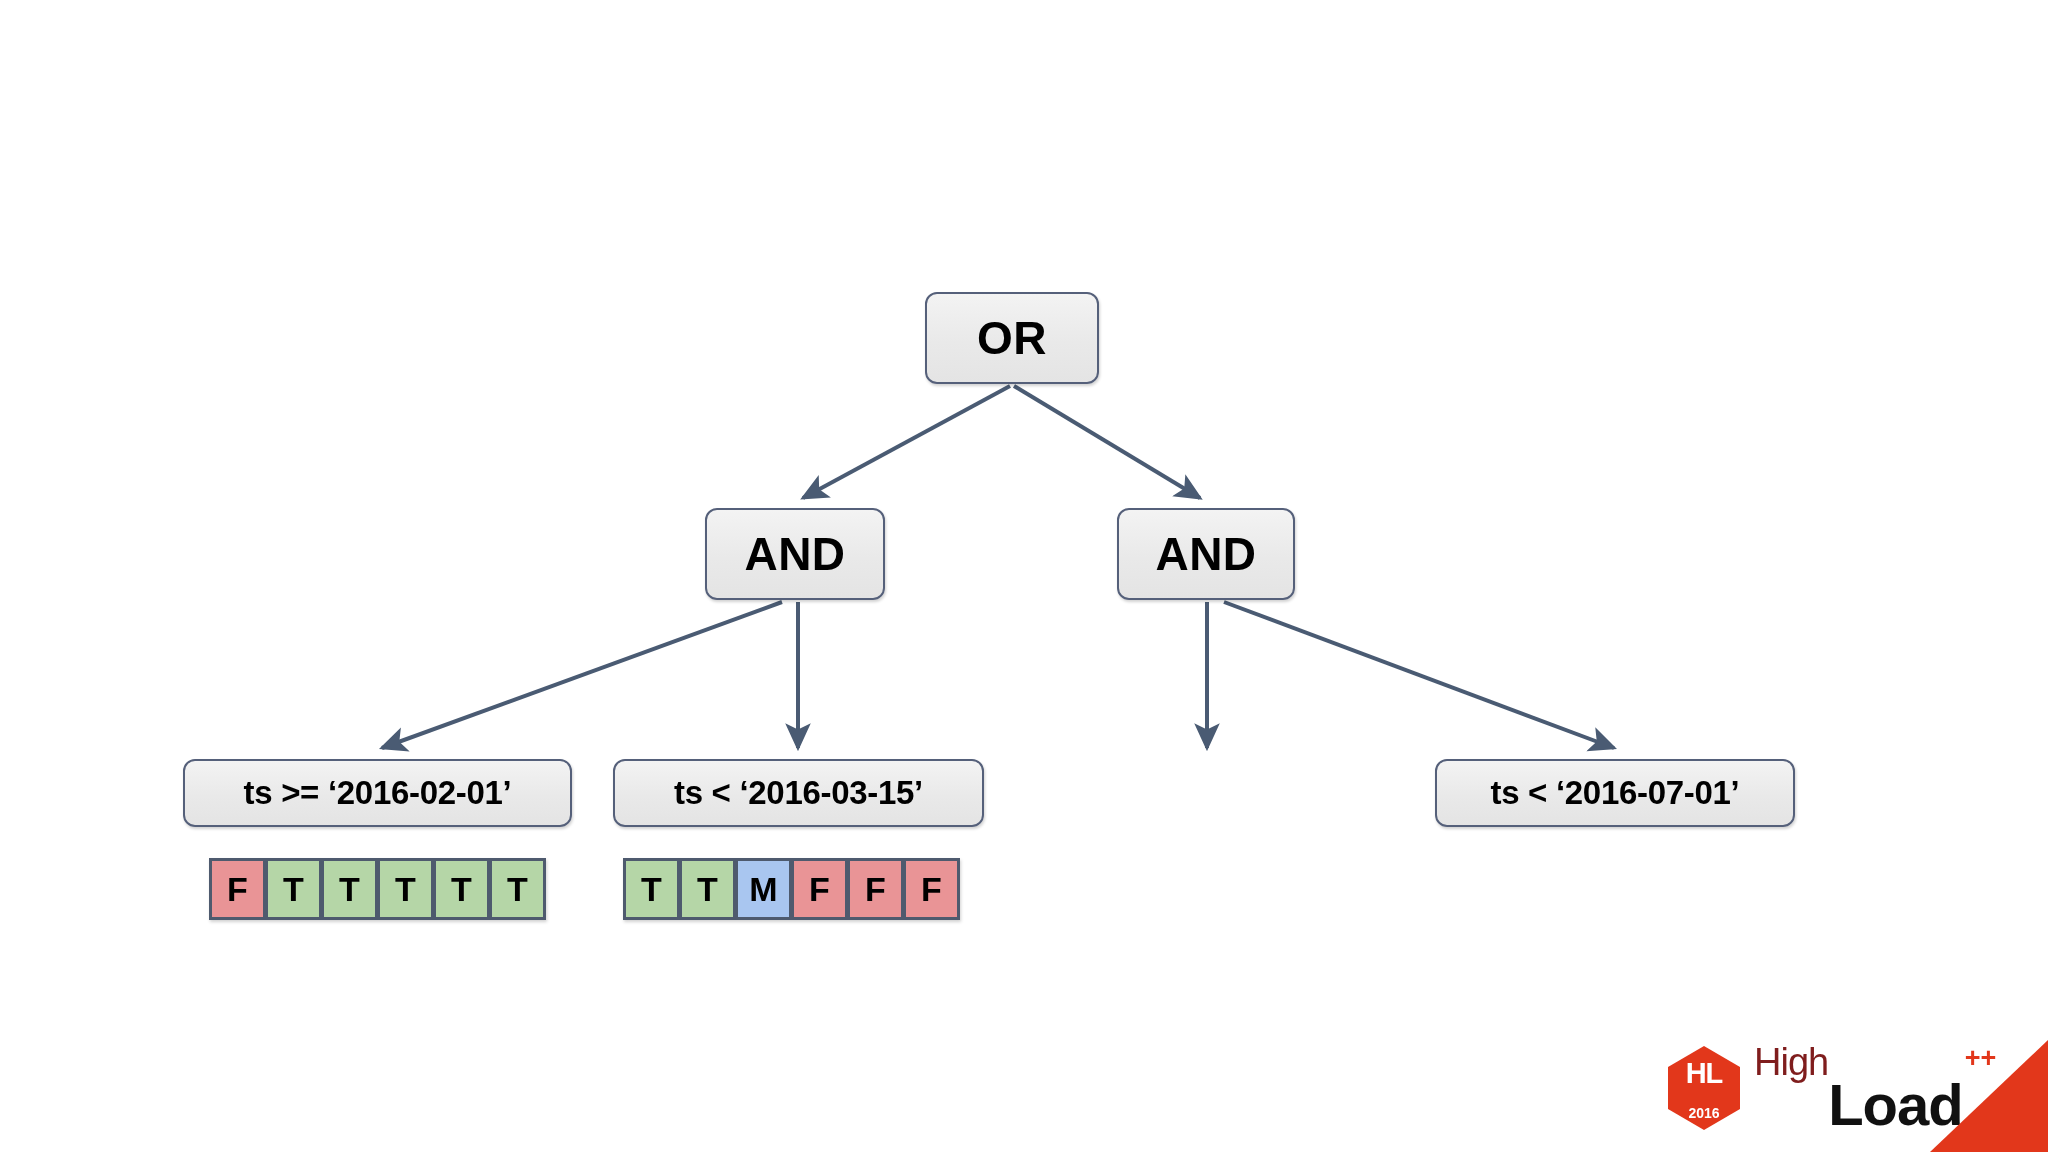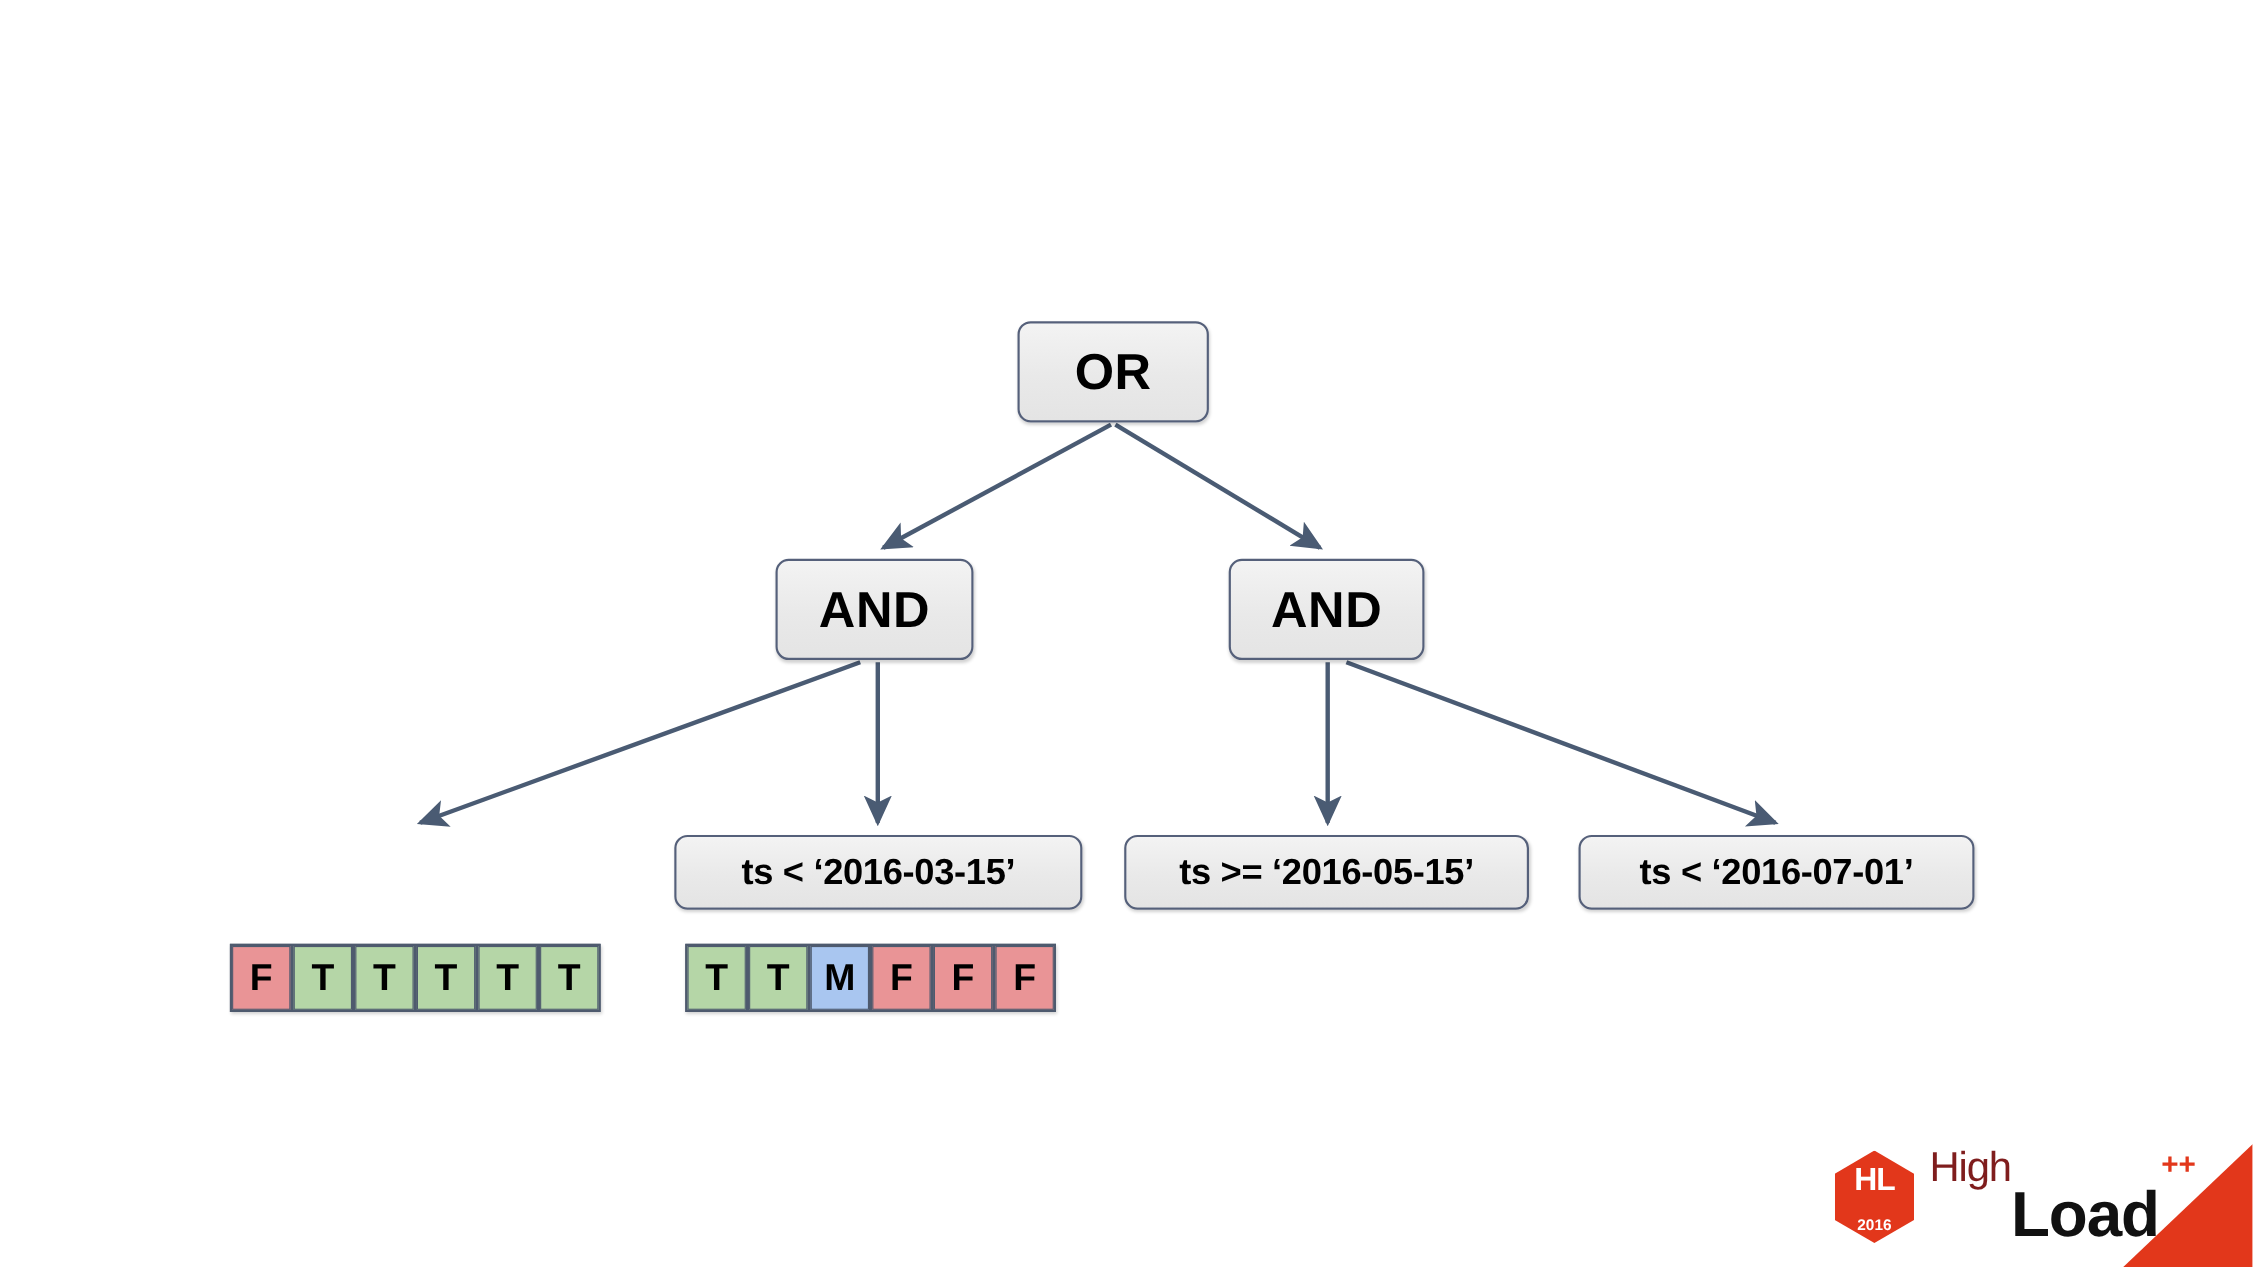--- a/index.html
+++ b/index.html
@@ -204,24 +204,24 @@
 
     <line x1="1224" y1="602" x2="1614" y2="748" stroke="#4a5b73" stroke-width="4" marker-end="url(#arrowhead)"></line>
   </svg>
 
   <div class="node op" id="node-or">OR</div>
 
   <div class="node op" id="node-and-left">AND</div>
 
   <div class="node op" id="node-and-right">AND</div>
 
+  <div class="node leaf" id="leaf-0">ts &gt;= ‘2016-02-01’</div>
 
   <div class="node leaf" id="leaf-1">ts &lt; ‘2016-03-15’</div>
 
-  <div class="node leaf" id="leaf-2">ts &gt;= ‘2016-05-15’</div>
 
   <div class="node leaf" id="leaf-3">ts &lt; ‘2016-07-01’</div>
 
   <div class="strip" id="strip-0">
       <div class="cell f">F</div>
       <div class="cell t">T</div>
       <div class="cell t">T</div>
       <div class="cell t">T</div>
       <div class="cell t">T</div>
       <div class="cell t">T</div>

